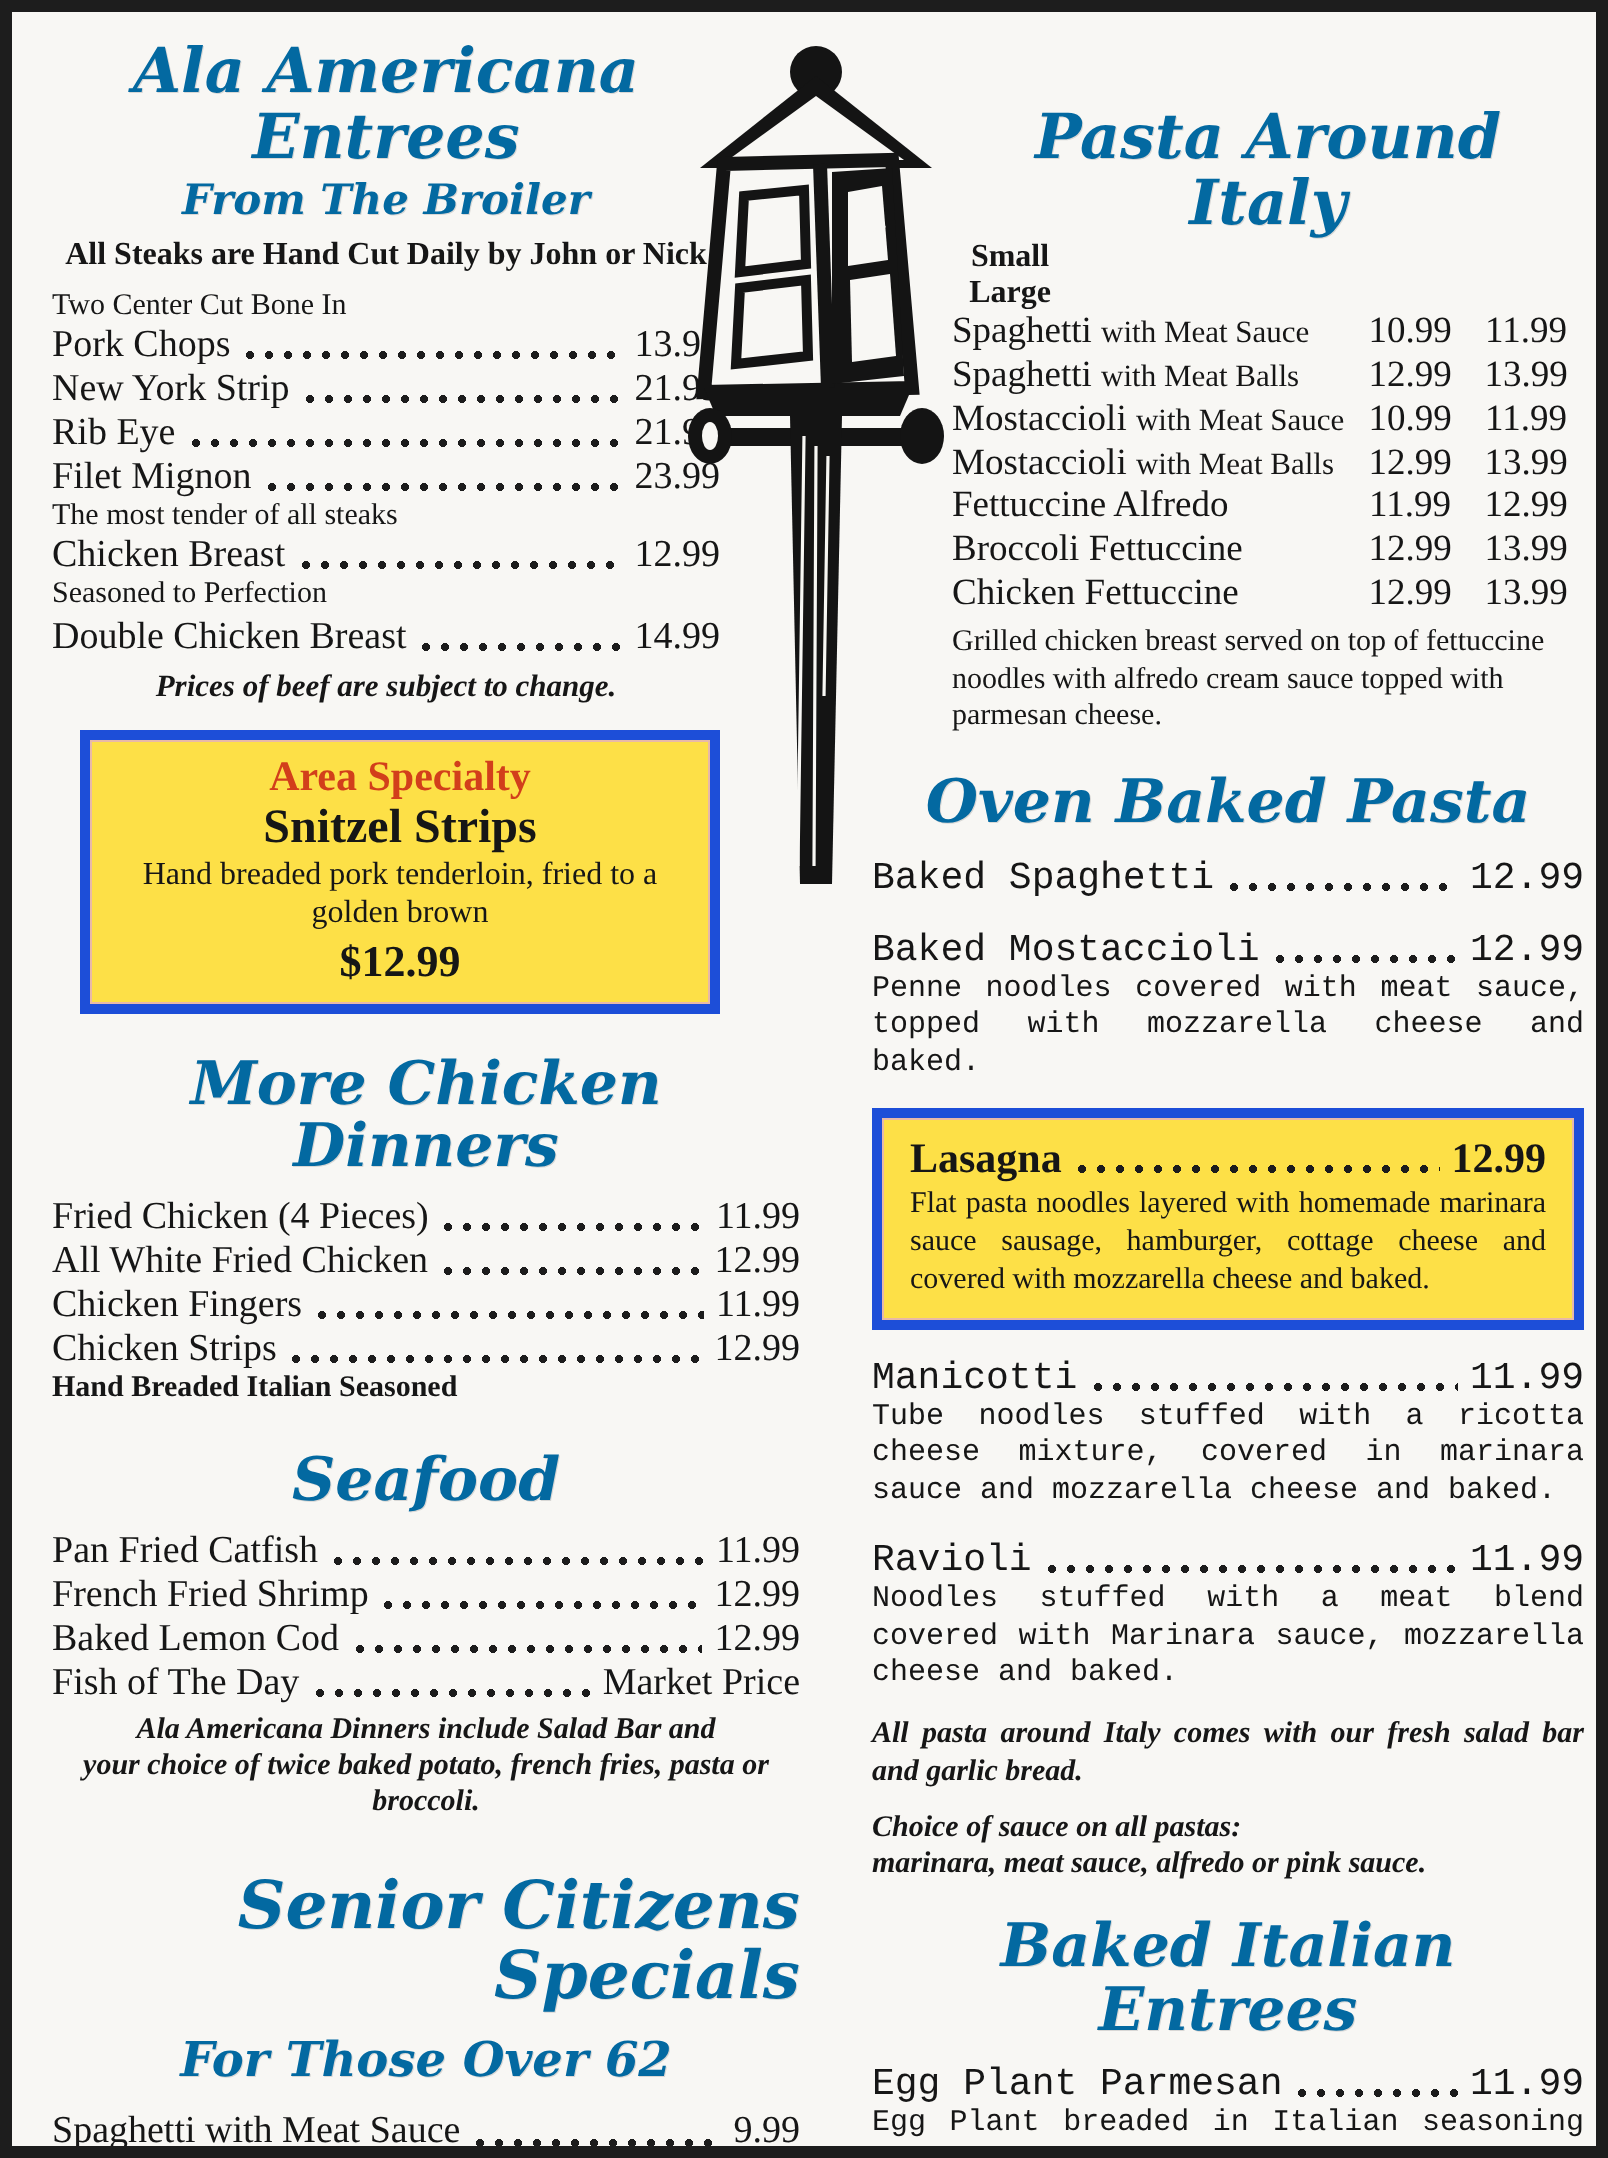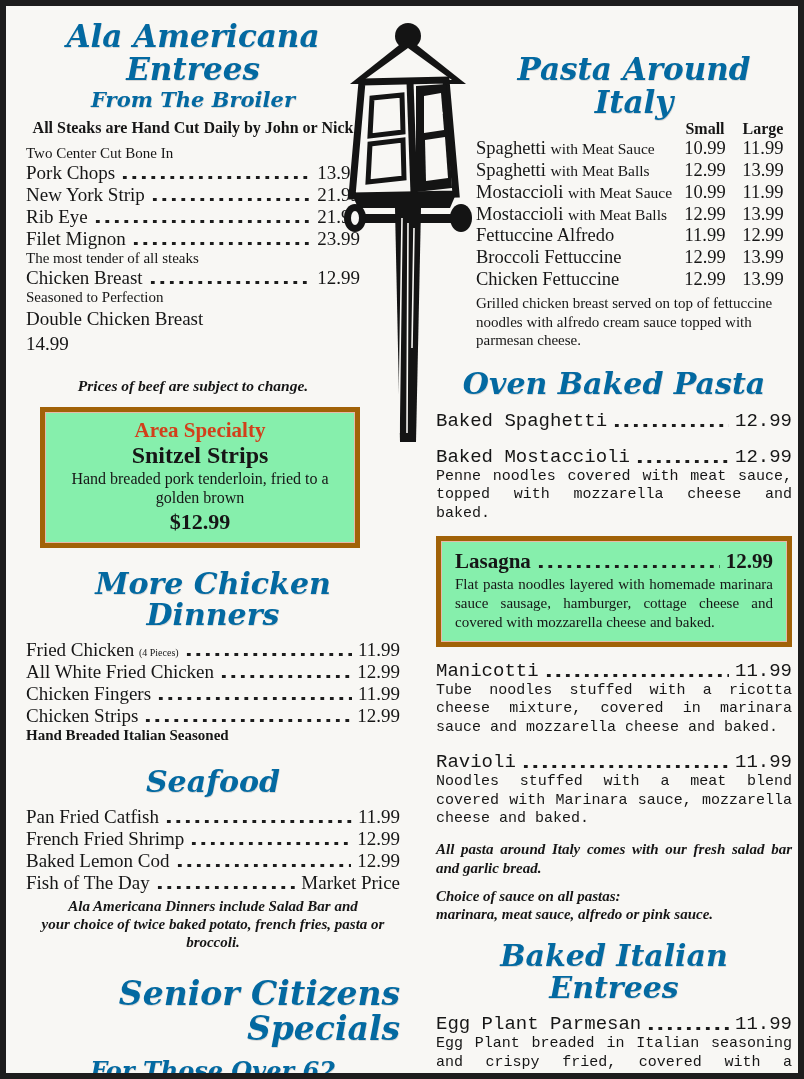--- a/index.html
+++ b/index.html
@@ -26,37 +26,37 @@
   .dots{
     flex:1;align-self:flex-end;height:7px;margin:0 6px 3px 6px;
     background:radial-gradient(2px 2px at 4px 3.5px,#1c1c1c 97%,transparent) repeat-x;
     background-size:9.5px 7px;
   }
   .pr-val{white-space:nowrap;}
   .note-sm{font-size:15px;line-height:1.15;}
   .note-ital{font-family:"Liberation Serif",serif;font-style:italic;font-weight:bold;}
   .center{text-align:center;}
   .just{text-align:justify;}
-  .qual{font-size:10px;text-align:right;}
+  .qual{font-size:19px;text-align:right;}
   
   .redbox{
-    border:5px solid #a16207;background:#86efac;box-sizing:border-box;
+    border:5px solid #1d4ed8;background:#fde047;box-sizing:border-box;
     box-shadow:0 0 0 1px #e8b9a8 inset;
   }
   .specialty{width:320px;margin:12px 0 0 14px;padding:7px 10px 8px;text-align:center;}
   .specialty .lbl{color:#d23f1b;font-weight:bold;font-size:21px;line-height:1.1;}
   .specialty .snm{font-weight:bold;font-size:24px;line-height:1.15;}
   .specialty .sdesc{font-size:16px;line-height:1.2;}
   .specialty .sprice{font-weight:bold;font-size:22px;line-height:1.2;margin-top:1px;}
   .boxed-item{width:100%;padding:8px 14px 10px;margin-top:12px;}
   .boxed-item .mi{font-weight:bold;font-size:21px;text-align:center;}
   .boxed-item .desc{margin-top:2px;}
   
   .pasta-sec{padding-left:40px;margin-top:39px;}
-  .pcolhead{display:flex;font-weight:bold;font-size:16px;margin-top:2px;}
+  .pcolhead{display:flex;font-weight:bold;font-size:16px;margin-top:2px;flex-direction:column;}
   .pcolhead .sp{flex:1;}
   .pcol{width:58px;text-align:center;white-space:nowrap;}
   .prow{display:flex;align-items:baseline;font-size:18.5px;line-height:1.18;}
   .prow .pn{flex:1;white-space:nowrap;}
   .prow .rest{font-size:15.5px;}
   .desc{font-size:15px;line-height:1.25;}
   .item-blk{margin-top:10px;font-family:Liberation Mono, monospace;}
   
   .lamp{position:absolute;left:338px;top:12px;width:128px;height:424px;z-index:2;}
 </style>
@@ -114,26 +114,26 @@
         <span class="dots"></span>
         <span class="pr-val">23.99</span>
       </div>
       <div class="note-sm">The most tender of all steaks</div>
       <div class="mi">
         <span class="nm">Chicken Breast</span>
         <span class="dots"></span>
         <span class="pr-val">12.99</span>
       </div>
       <div class="note-sm">Seasoned to Perfection</div>
-      <div class="mi" style="margin-top:2px;flex-direction:column;">
+      <div class="mi" style="margin-top:2px;">
         <span class="nm">Double Chicken Breast</span>
         <span class="dots"></span>
         <span class="pr-val">14.99</span>
       </div>
-      <div class="note-ital center" style="font-size:15.5px;margin-top:21px;">Prices of beef are subject to change.</div>
+      <div class="note-ital center" style="font-size:15.5px;margin-top:5px;">Prices of beef are subject to change.</div>
     </div>
 
     <div class="redbox specialty">
       <div class="lbl">Area Specialty</div>
       <div class="snm">Snitzel Strips</div>
       <div class="sdesc">Hand breaded pork tenderloin, fried to a golden brown</div>
       <div class="sprice">$12.99</div>
     </div>
 
     <div class="section" style="margin-top:20px;">

